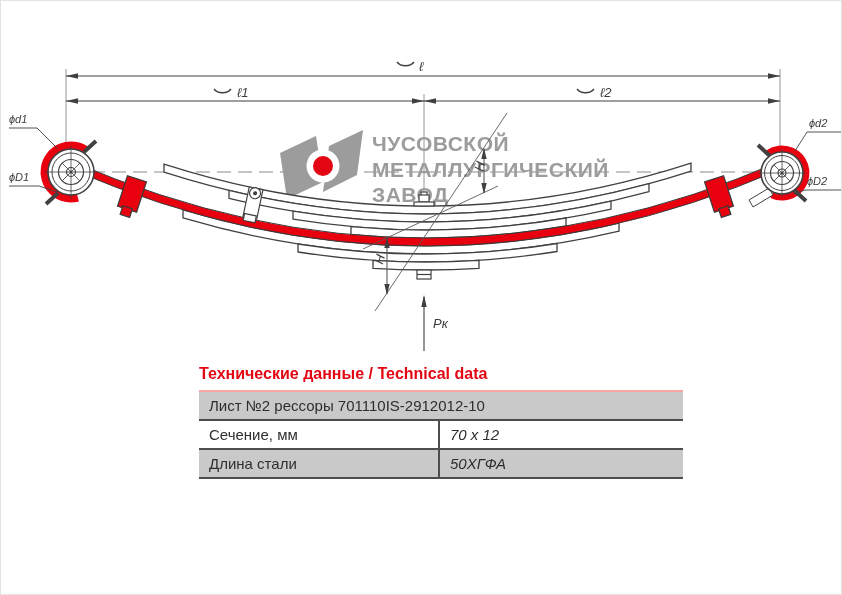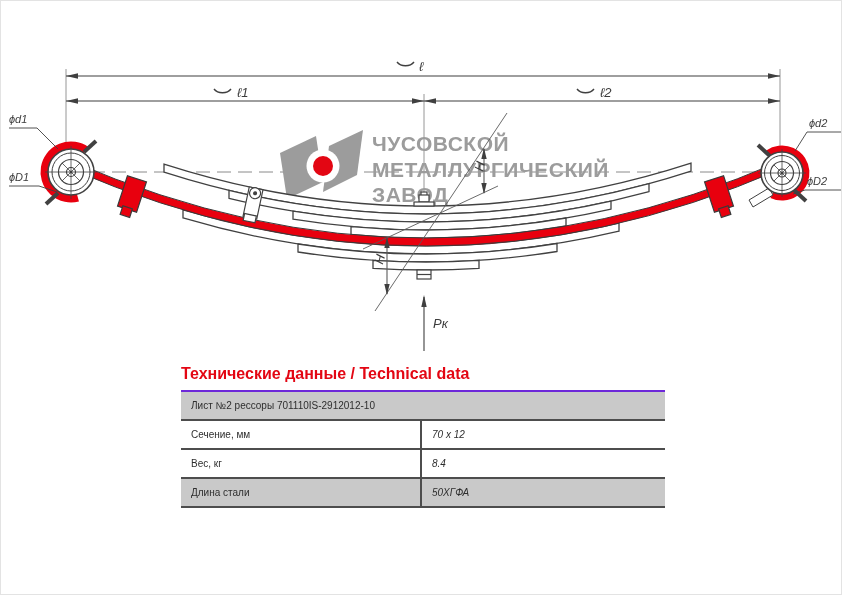--- a/index.html
+++ b/index.html
@@ -2,24 +2,24 @@
 <html><head>
 <meta charset="utf-8">
 <style>
   html,body{margin:0;padding:0;background:#ffffff;}
   #page{position:relative;width:842px;height:595px;background:#ffffff;border:1px solid #e3e3e3;box-sizing:border-box;
         font-family:"Liberation Sans", sans-serif;overflow:hidden;}
   #drawing{position:absolute;left:0;top:0;}
   .dimtext{font-style:italic;font-size:13px;fill:#3c3c3c;}
   .dialabel{font-style:italic;font-size:11px;fill:#3c3c3c;}
   .logotext{font-weight:bold;font-size:21px;fill:#9c9c9c;letter-spacing:0.5px;}
-  .tech{position:absolute;left:180px;top:364px;width:484px;}
+  .tech{position:absolute;left:198px;top:364px;width:484px;}
   .tech-title{color:#e30613;font-weight:bold;font-size:16px;margin:0 0 7px 0;}
   table.specs{border-collapse:collapse;width:100%;table-layout:fixed;
-      border-top:2px solid #6d28d9;border-bottom:2px solid #4d4d4d;font-size:10px;color:#2e2e2e;}
+      border-top:2px solid #fca5a5;border-bottom:2px solid #4d4d4d;font-size:15px;color:#2e2e2e;}
   table.specs td{height:27px;padding:0 4px 0 10px;border-top:2px solid #4d4d4d;vertical-align:middle;}
   table.specs tr:first-child td{border-top:none;}
   table.specs td.val{border-left:2px solid #4d4d4d;font-style:italic;}
   tr.gray td{background:#c9c9c9;}
   col.c1{width:240px;}
 </style>
 </head>
 <body>
 
 <div id="page">
@@ -174,24 +174,20 @@
           <col>
         </colgroup>
     <tbody>
           <tr class="gray">
       <td colspan="2">Лист №2 рессоры 701110IS-2912012-10</td>
     </tr>
     <tr>
       <td>Сечение, мм</td>
       <td class="val">70 x 12</td>
     </tr>
-    <tr>
-      <td>Вес, кг</td>
-      <td class="val">8.4</td>
-    </tr>
     <tr class="gray">
       <td>Длина стали</td>
       <td class="val">50ХГФА</td>
     </tr>
   </tbody>
       </table>
 </div>
 
 </div>
 

